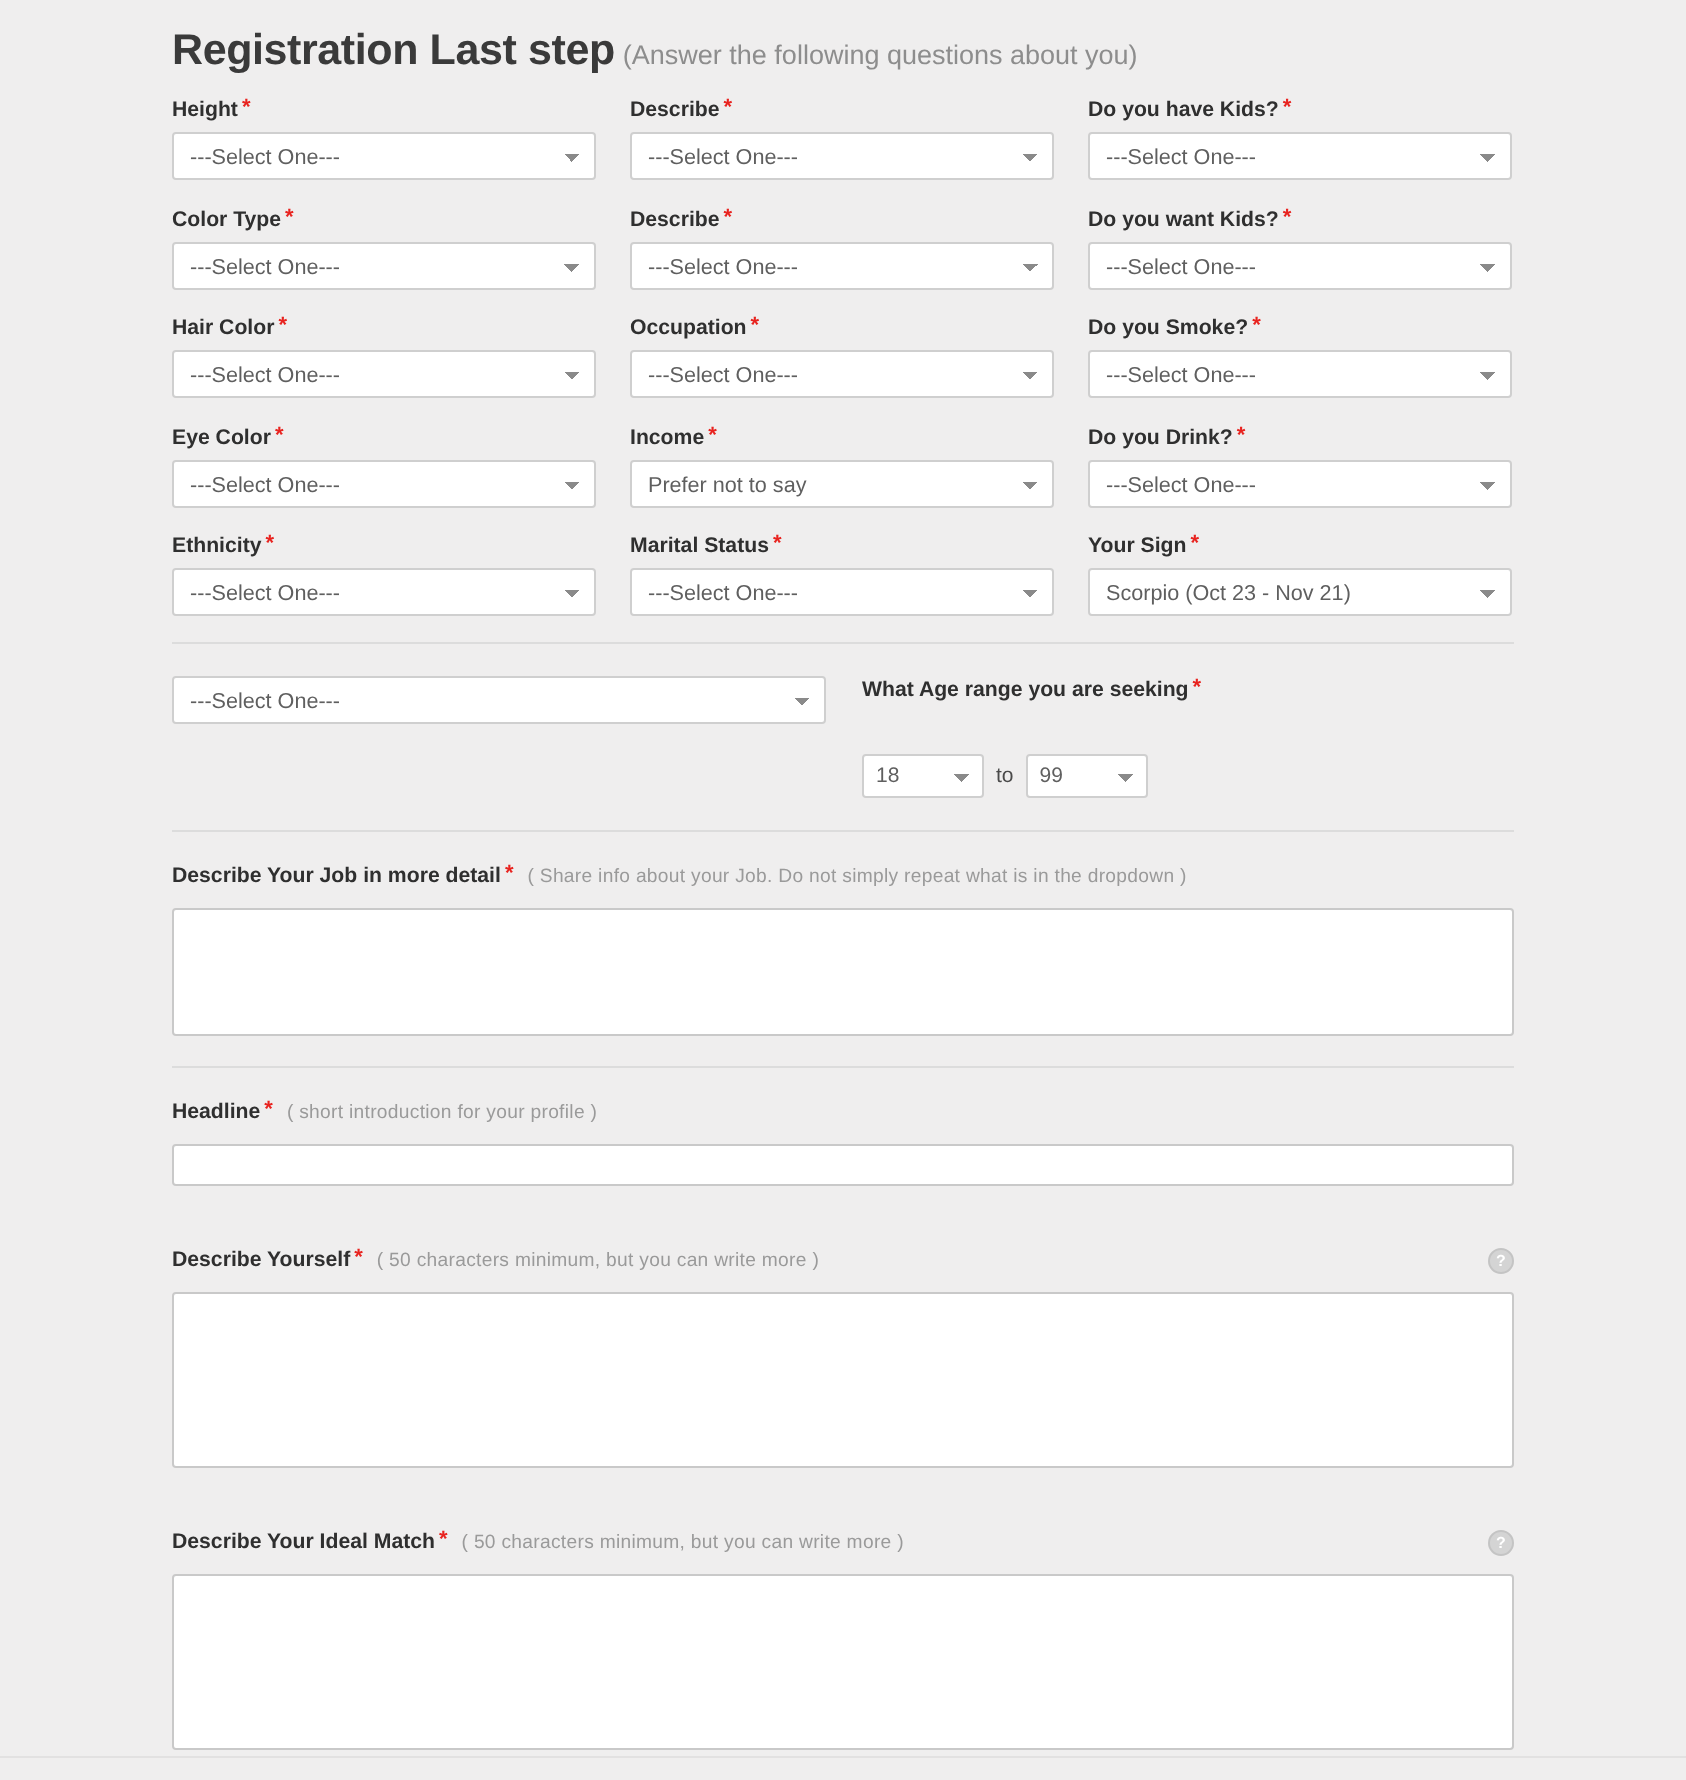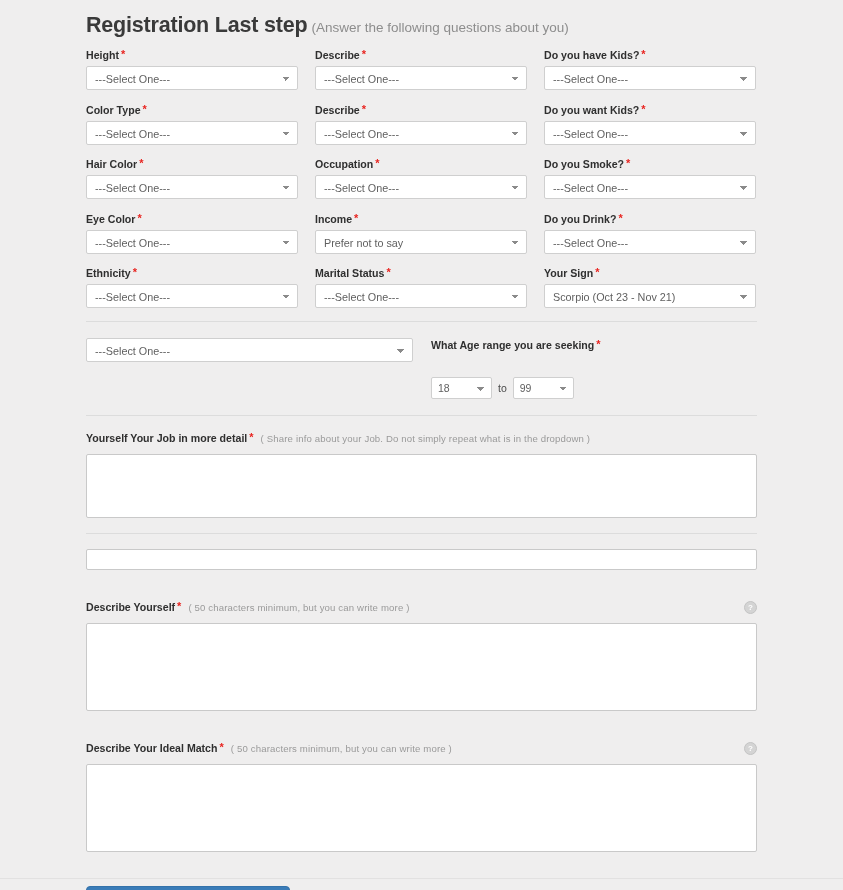--- a/index.html
+++ b/index.html
@@ -345,28 +345,31 @@
           <span class="to-word">to</span>
           <select class="age"><option>99</option></select>
         </div>
       </div>
     </div>
 
     <div class="divider"></div>
 
     <div class="block">
       <div class="block-head">
-        <label class="lbl"><span>Yourself Your Job in more detail</span><span class="req">*</span><span class="hint">( Share info about your Job. Do not simply repeat what is in the dropdown )</span></label>
+        <label class="lbl"><span>Describe Your Job in more detail</span><span class="req">*</span><span class="hint">( Share info about your Job. Do not simply repeat what is in the dropdown )</span></label>
       </div>
       <textarea class="ta job" style=""></textarea>
     </div>
 
     <div class="divider"></div>
 
     <div class="block">
+      <div class="block-head">
+        <label class="lbl"><span>Headline</span><span class="req">*</span><span class="hint">( short introduction for your profile )</span></label>
+      </div>
       <input class="txt" type="text" value="" style="">
     </div>
 
     <div class="block">
       <div class="block-head">
         <label class="lbl"><span>Describe Yourself</span><span class="req">*</span><span class="hint">( 50 characters minimum, but you can write more )</span></label>
         <span class="info-icon">?</span>
       </div>
       <textarea class="ta big" style=""></textarea>
     </div>

